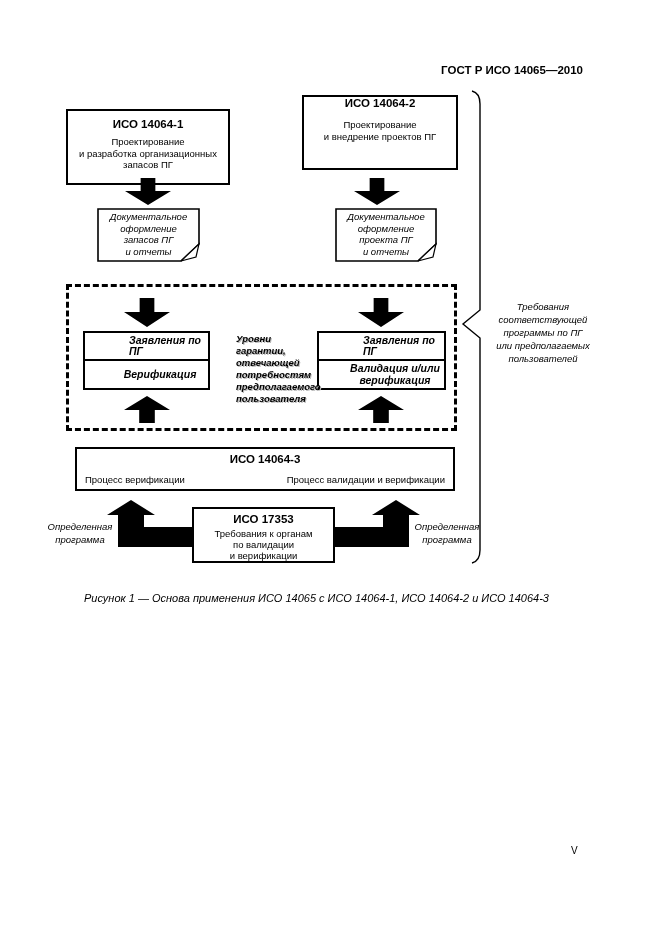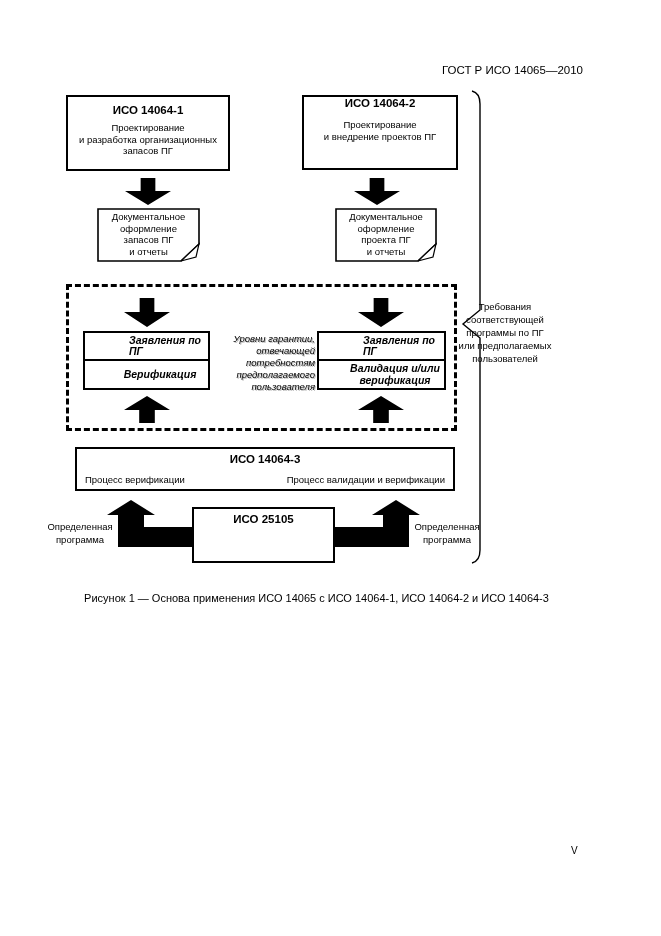--- a/index.html
+++ b/index.html
@@ -2,49 +2,50 @@
 <html><head>
 <meta charset="utf-8">
 <style>
   html,body{margin:0;padding:0;}
   body{
     width:661px;height:936px;position:relative;background:#ffffff;color:#000;
     font-family:"Liberation Sans", sans-serif;overflow:hidden;
   }
   .abs{position:absolute;box-sizing:border-box;}
   .ml{white-space:pre-line;}
-  .ctr{text-align:center;}
+  .ctr{text-align:center;font-style:italic;}
   .box{border:2px solid #000;text-align:center;}
   .boxtitle{font-weight:bold;font-size:11.5px;line-height:13px;}
   .small{font-size:9.5px;line-height:11.5px;}
   .arrow-down{
     background:#000;
     clip-path:polygon(34% 0,66% 0,66% 48%,100% 48%,50% 100%,0 48%,34% 48%);
   }
   .arrow-up{
     background:#000;
     clip-path:polygon(50% 0,100% 52%,67% 52%,67% 100%,33% 100%,33% 52%,0 52%);
   }
   .dashed-frame{border:3px dashed #000;}
   .claims{display:flex;flex-direction:column;border:2px solid #000;}
   .claims .row1{height:26px;border-bottom:2px solid #000;display:flex;align-items:center;justify-content:center;padding-left:44px;}
   .claims .row2{flex:1;display:flex;align-items:center;justify-content:center;margin-left:27px;}
   .claims .txt{font-weight:bold;font-style:italic;font-size:10.5px;line-height:11.5px;}
   .note{
-    font-weight:normal;font-style:italic;font-size:9.5px;line-height:12px;text-align:right;
+    font-weight:bold;font-style:italic;font-size:9.5px;line-height:12px;text-align:left;
     text-shadow:1px 1px 0 #bbb;
+    padding-left:27px;
   }
   svg{display:block;}
 </style>
 </head>
 <body>
 
-<div class="abs" style="top:64px;right:78px;font-weight:normal;font-size:11.5px;">ГОСТ Р ИСО 14065—2010</div>
+<div class="abs" style="top:64px;right:78px;font-weight:bold;font-size:11.5px;">ГОСТ Р ИСО 14065—2010</div>
 
-<div class="abs box" style="left:66px;top:95px;width:164px;height:76px;padding-top:7px;">
+<div class="abs box" style="left:66px;top:109px;width:164px;height:76px;padding-top:7px;">
   <div class="boxtitle">ИСО 14064-1</div>
   <div class="small ml" style="margin-top:5px;">Проектирование
 и разработка организационных
 запасов ПГ</div>
 </div>
 
 <div class="abs box" style="left:302px;top:95px;width:156px;height:75px;">
   <div class="boxtitle">ИСО 14064-2</div>
   <div class="small ml" style="margin-top:9px;">Проектирование
 и внедрение проектов ПГ</div>
@@ -108,41 +109,44 @@
 <div class="abs arrow-up" style="left:124px;top:396px;width:46px;height:27px;"></div>
 <div class="abs arrow-up" style="left:358px;top:396px;width:46px;height:27px;"></div>
 
 <div class="abs box" style="left:75px;top:447px;width:380px;height:44px;">
   <div class="boxtitle" style="margin-top:4px;">ИСО 14064-3</div>
   <div class="abs small" style="left:8px;bottom:4px;">Процесс верификации</div>
   <div class="abs small" style="right:8px;bottom:4px;">Процесс валидации и верификации</div>
 </div>
 
 <div class="abs box" style="left:192px;top:507px;width:143px;height:56px;padding-top:4px;">
-  <div class="boxtitle">ИСО 25105</div>
+  <div class="boxtitle">ИСО 17353</div>
+  <div class="small ml" style="margin-top:2px;line-height:11px;">Требования к органам
+по валидации
+и верификации</div>
 </div>
 
 <svg class="abs" style="left:107px;top:500px;" width="85" height="47" viewBox="0 0 85 47">
   <polygon points="24,0 48,15 37,15 37,27 85,27 85,47 11,47 11,15 0,15" fill="#000"></polygon>
 </svg>
 
 <svg class="abs" style="left:335px;top:500px;" width="85" height="47" viewBox="0 0 85 47">
   <polygon points="61,0 85,15 74,15 74,47 0,47 0,27 48,27 48,15 37,15" fill="#000"></polygon>
 </svg>
 
 <div class="abs small ml ctr" style="left:36px;top:521px;width:88px;line-height:12.5px;">Определенная
 программа</div>
 <div class="abs small ml ctr" style="left:403px;top:521px;width:88px;line-height:12.5px;">Определенная
 программа</div>
 
 <svg class="abs" style="left:456px;top:86px;" width="36" height="482" viewBox="0 0 36 482">
   <path d="M16,5 Q24,7 24,18 L24,224 L7,238 L24,252 L24,464 Q24,475 16,477" fill="none" stroke="#000" stroke-width="1.4"></path>
 </svg>
 
-<div class="abs small ml ctr" style="left:450px;top:300px;width:110px;line-height:13px;">Требования
+<div class="abs small ml ctr" style="left:488px;top:300px;width:110px;line-height:13px;">Требования
 соответствующей
 программы по ПГ
 или предполагаемых
 пользователей</div>
 
 <div class="abs ctr" style="left:0;top:592px;width:633px;font-size:11px;">Рисунок 1 — Основа применения ИСО 14065 с ИСО 14064-1, ИСО 14064-2 и ИСО 14064-3</div>
 
 <div class="abs" style="left:571px;top:845px;font-size:10px;">V</div>
 
 </body></html>

